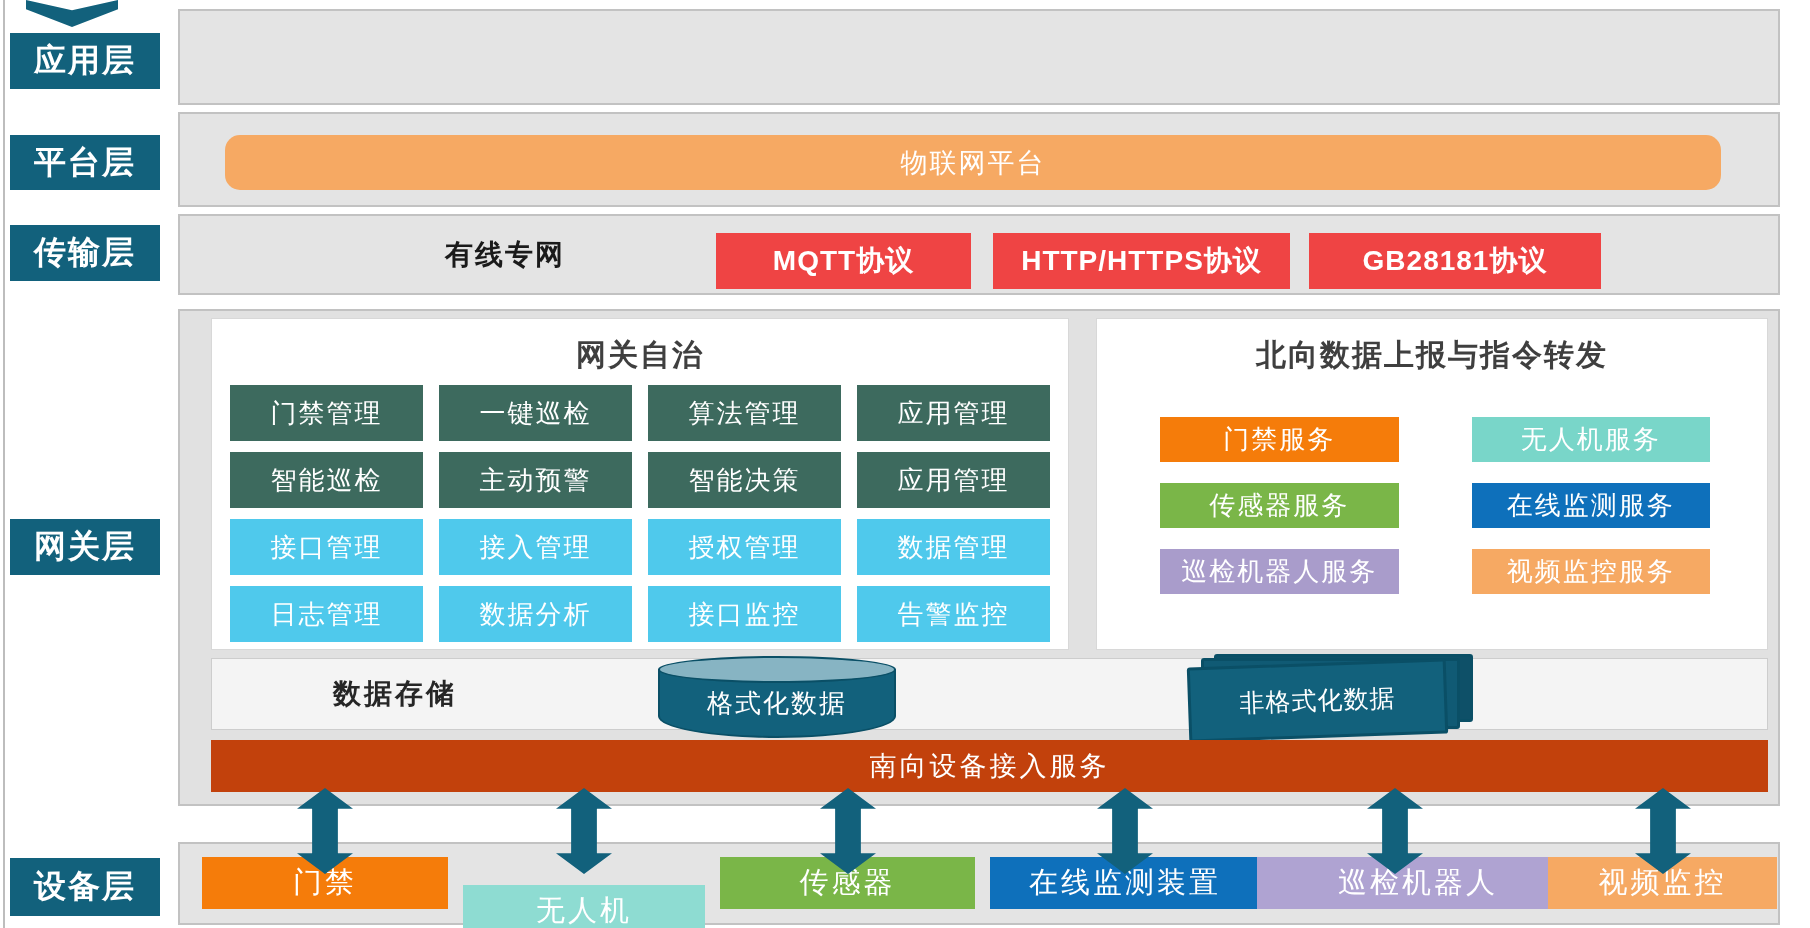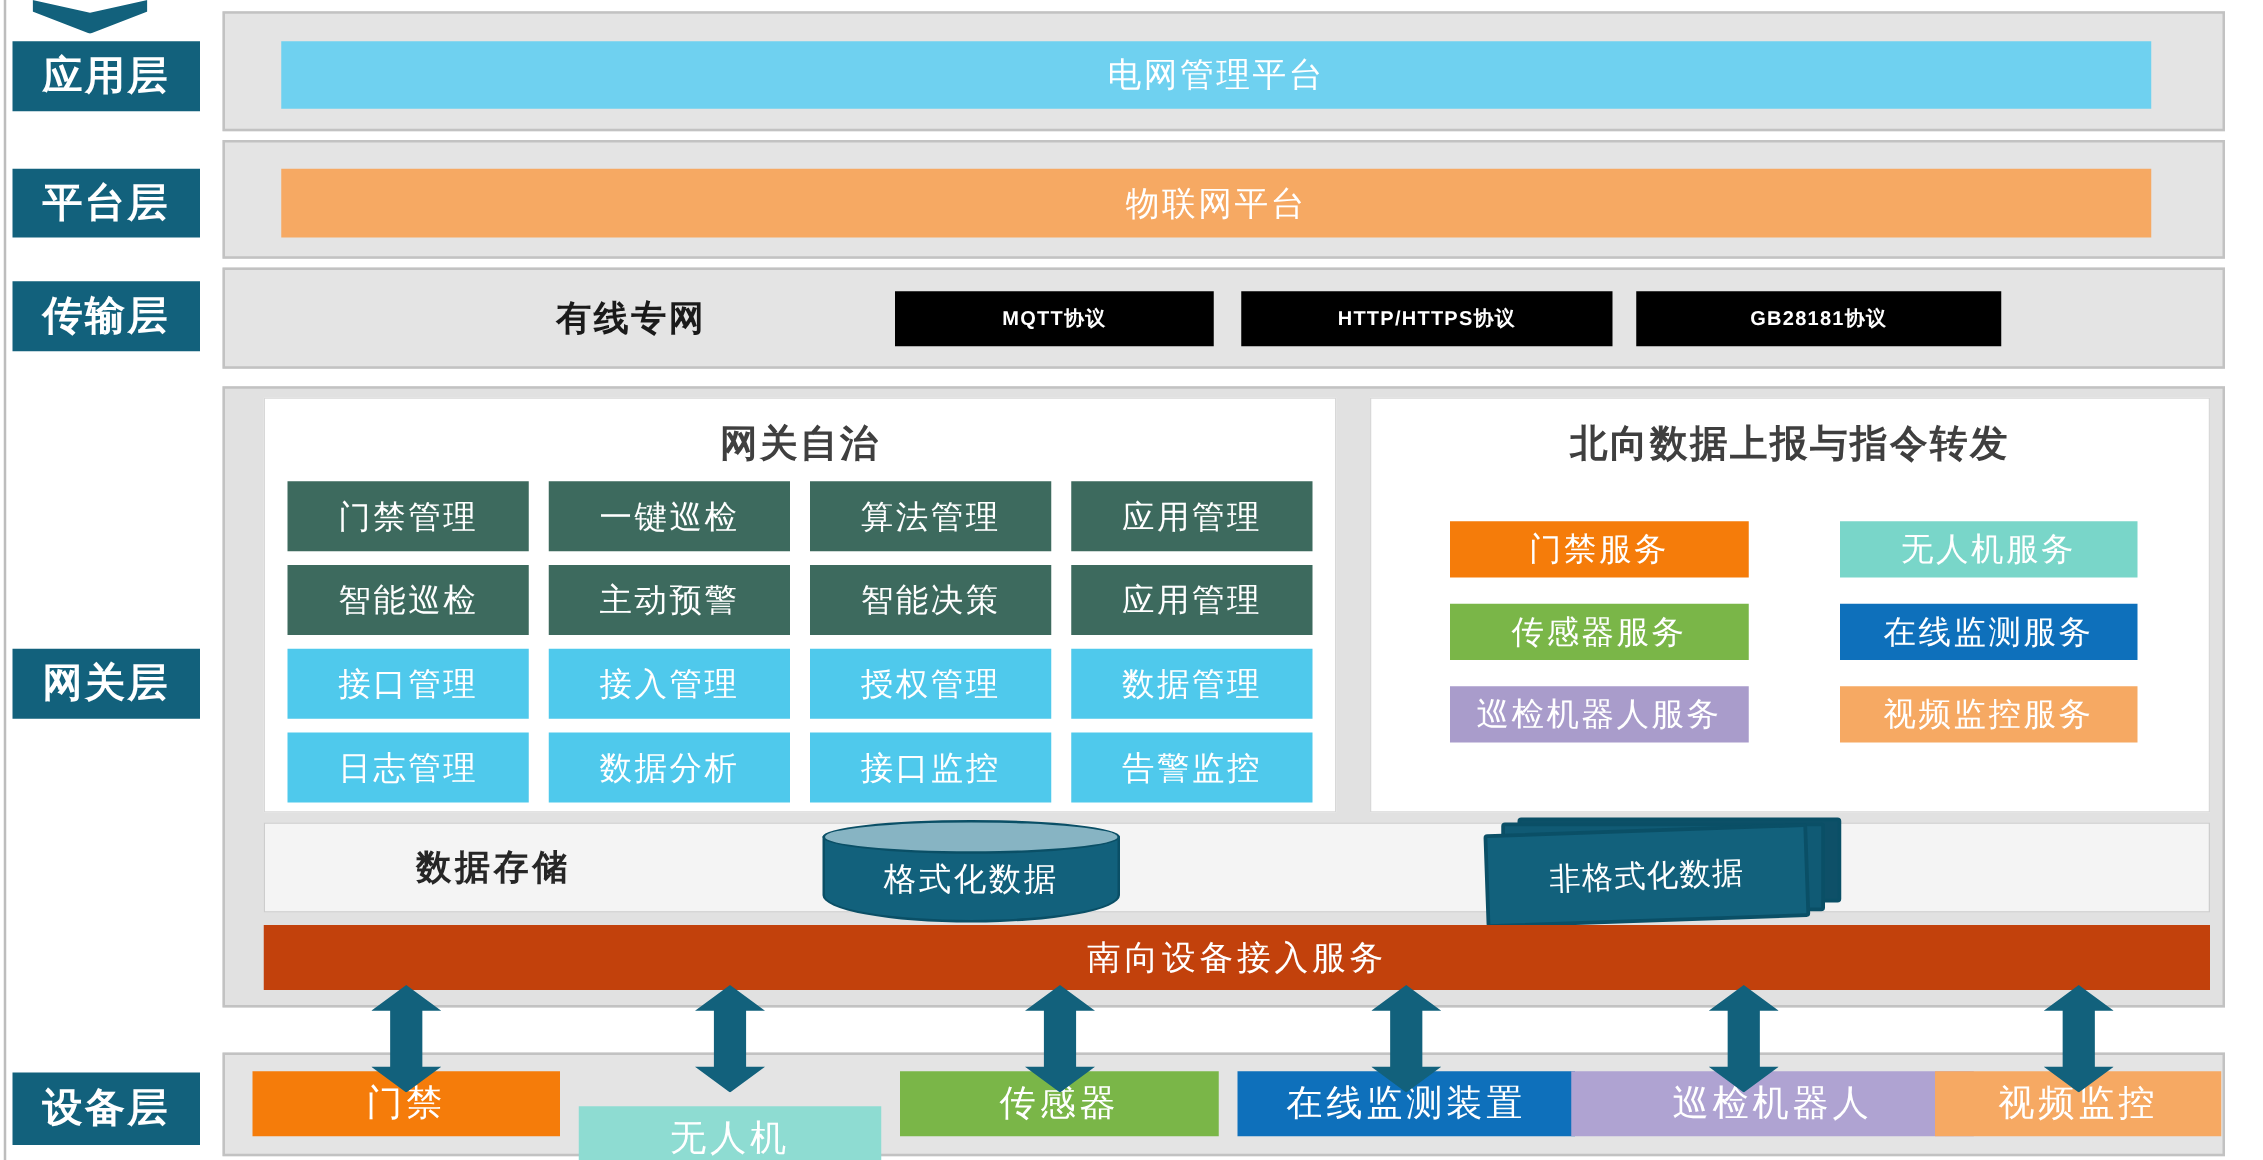--- a/index.html
+++ b/index.html
@@ -19,30 +19,30 @@
     display:flex;align-items:center;justify-content:center;
     font-family:"DejaVu Serif",serif;font-size:32px;font-weight:600;letter-spacing:2px;
   }
   
   .row-box{position:absolute;left:178px;width:1602px;background:#E4E4E4;border:2px solid #C2C2C2;box-sizing:border-box;}
   .inner-bar{
     position:absolute;display:flex;align-items:center;justify-content:center;
     color:#fff;font-family:"DejaVu Serif",serif;font-size:27px;letter-spacing:2px;
   }
   .bar-app{background:#6FD1F0;}
-  .bar-platform{background:#F6A963;}
+  .bar-platform{background:#F6A963;border-radius:15px;}
   .net-text{
     position:absolute;left:390px;top:214px;width:230px;height:81px;
     display:flex;align-items:center;justify-content:center;
     font-size:28px;font-weight:bold;color:#1A1A1A;letter-spacing:2px;
   }
   .proto-btn{
-    position:absolute;top:233px;height:44px;background:#000000;color:#fff;
-    display:flex;align-items:center;justify-content:center;
-    font-size:16px;font-weight:bold;letter-spacing:1px;
+    position:absolute;top:233px;height:56px;background:#ef4444;color:#fff;
+    display:flex;align-items:center;justify-content:center;
+    font-size:28px;font-weight:bold;letter-spacing:1px;
   }
   
   .panel{position:absolute;background:#fff;border:1px solid #D8D8D8;box-sizing:border-box;}
   .panel-title{
     position:absolute;left:0;right:0;top:16px;text-align:center;
     font-size:30px;font-weight:bold;color:#3F3F3F;letter-spacing:2px;
   }
   .auto-grid{
     position:absolute;left:18px;right:18px;top:66px;
     display:grid;grid-template-columns:repeat(4,1fr);gap:11px 16px;text-align:right;
@@ -116,21 +116,20 @@
   <div class="edge-line"></div>
   <div class="chevron"></div>
 
   <div class="layer-label" style="top:33px;height:56px;">应用层</div>
   <div class="layer-label" style="top:135px;height:55px;">平台层</div>
   <div class="layer-label" style="top:225px;height:56px;">传输层</div>
   <div class="layer-label" style="top:519px;height:56px;">网关层</div>
   <div class="layer-label" style="top:858px;height:58px;">设备层</div>
 
   <div class="row-box" style="top:9px;height:96px;"></div>
-  <div class="inner-bar bar-app" style="left:225px;top:33px;width:1496px;height:54px;">电网管理平台</div>
 
   <div class="row-box" style="top:112px;height:95px;"></div>
   <div class="inner-bar bar-platform" style="left:225px;top:135px;width:1496px;height:55px;">物联网平台</div>
 
   <div class="row-box" style="top:214px;height:81px;"></div>
   <div class="net-text">有线专网</div>
   <div class="proto-btn" style="left:716px;width:255px;">MQTT协议</div>
   <div class="proto-btn" style="left:993px;width:297px;">HTTP/HTTPS协议</div>
   <div class="proto-btn" style="left:1309px;width:292px;">GB28181协议</div>
 

